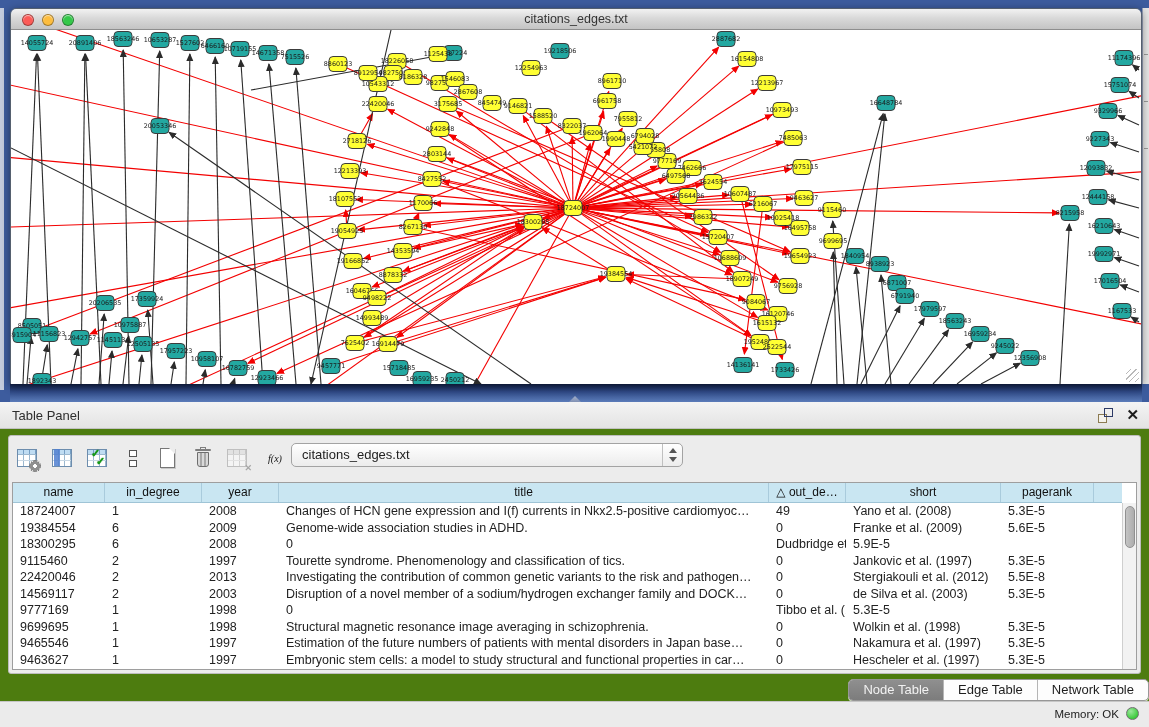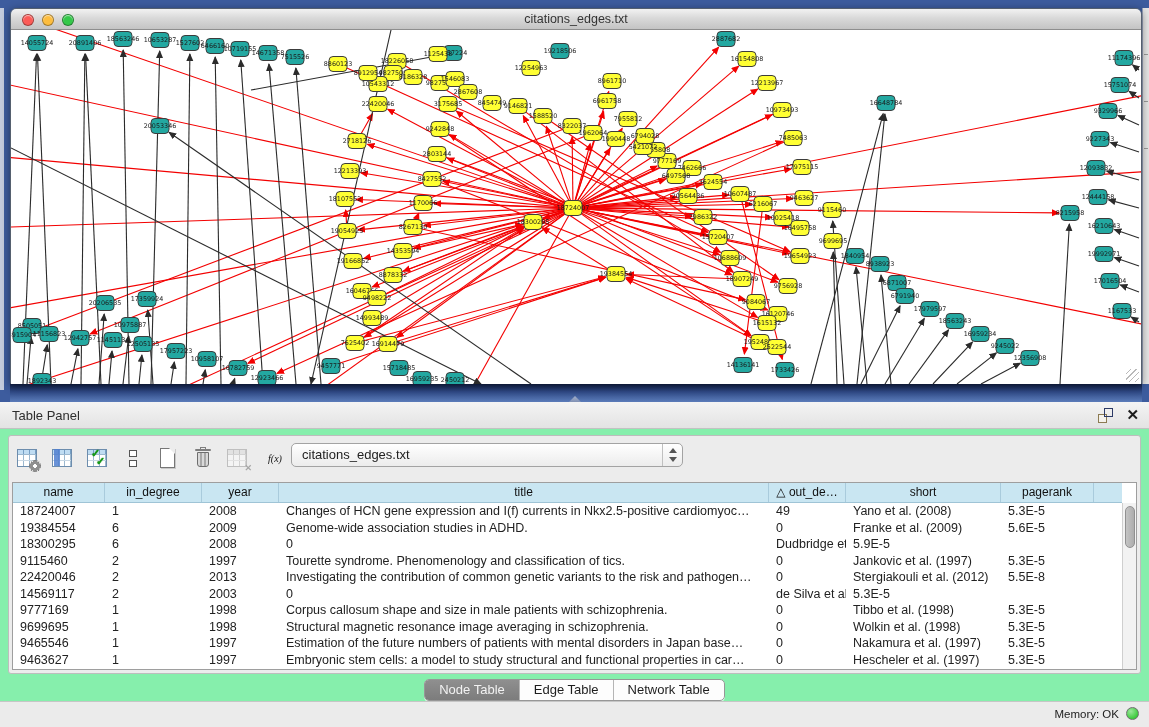--- a/index.html
+++ b/index.html
@@ -17,21 +17,21 @@
   .titlebar { position:relative; height:21px; background:linear-gradient(#f2f2f2, #d9d9d9 45%, #c4c4c4); border-bottom:1px solid #8e8e8e; border-radius:5px 5px 0 0; }
   .titlebar .title { position:absolute; left:0; right:0; top:3px; text-align:center; font-size:12.5px; color:#333; }
   .lights { position:absolute; left:11px; top:5px; display:flex; gap:8px; }
   .light { width:12px; height:12px; border-radius:50%; border:1px solid rgba(0,0,0,.35); box-shadow:inset 0 1px 1px rgba(255,255,255,.6); }
   .graph-canvas { position:relative; width:1130px; height:354px; background:#ffffff; overflow:hidden; }
   .graph-canvas svg { display:block; }
   .resize-grip { position:absolute; right:2px; bottom:2px; width:13px; height:13px;
     background:repeating-linear-gradient(135deg, transparent 0 3px, #b9b9b9 3px 4px); }
 
   
-  .table-panel { position:absolute; left:0; top:402px; width:1149px; height:325px; background:#86efac; }
+  .table-panel { position:absolute; left:0; top:402px; width:1149px; height:325px; background:#4d7c0f; }
   .panel-header { position:relative; height:27px; background:linear-gradient(#f4f4f4,#e3e3e3); border-bottom:1px solid #c2c2c2; }
   .panel-title { position:absolute; left:12px; top:6px; font-size:13px; color:#2e2e2e; }
   .panel-float { position:absolute; right:36px; top:6px; width:15px; height:15px; cursor:pointer; }
   .panel-float .sq1 { position:absolute; left:0; bottom:0; width:9px; height:9px; border:1px solid #8c7b52; background:#f4f2ec; }
   .panel-float .sq2 { position:absolute; right:0; top:0; width:9px; height:9px; border:1px solid #2c3a66; background:transparent; }
   .panel-close { position:absolute; right:10px; top:4px; font-size:15px; font-weight:bold; color:#1c1c1c; cursor:pointer; line-height:18px; }
 
   .content-frame { position:absolute; left:8px; top:33px; width:1133px; height:239px; background:#ececec; border:1px solid #bdbdbd; border-radius:3px; }
   .toolbar { position:absolute; left:6px; top:5px; height:36px; display:flex; align-items:center; }
   .ic { position:relative; width:26px; height:26px; margin-right:9px; cursor:pointer; }
@@ -67,21 +67,21 @@
   .table-box { position:absolute; left:3px; top:46px; width:1125px; height:188px; background:#ffffff; border:1px solid #9e9e9e; }
   .tgrid { position:absolute; left:0; top:0; right:14px; bottom:0; overflow:hidden; }
   .trow { display:grid; height:16.5px; align-items:center; }
   .trow.thead { height:20px; background:#c9e6f2; border-bottom:1px solid #9fc4d6; }
   .th { font-size:12px; color:#111; text-align:center; border-right:1px solid #a9cbdc; height:100%; line-height:19px;
        overflow:hidden; white-space:nowrap; }
   .td { font-size:12.5px; color:#222; padding-left:7px; white-space:nowrap; overflow:hidden; text-overflow:clip; }
   .vscroll { position:absolute; right:0; top:20px; bottom:0; width:14px; background:#f2f2f2; border-left:1px solid #cfcfcf; }
   .vthumb { position:absolute; left:1.5px; top:3px; width:10px; height:42px; background:linear-gradient(90deg,#c4c4c4,#adadad); border:1px solid #909090; border-radius:6px; }
 
-  .tabs { position:absolute; left:0; right:0; top:277px; display:flex; justify-content:center; }
+  .tabs { position:absolute; left:0; right:0; top:277px; display:flex; justify-content:flex-end; }
   .seg { display:flex; border:1px solid #979797; border-radius:5px; overflow:hidden; background:#fdfdfd; box-shadow:0 1px 0 rgba(255,255,255,.7); }
   .seg .tab { font-size:13px; padding:2px 14px 3px 14px; color:#1d1d1d; border-right:1px solid #b5b5b5; cursor:pointer; }
   .seg .tab:last-child { border-right:none; }
   .seg .tab.sel { background:linear-gradient(#8f8f8f,#7c7c7c); color:#f2f2f2; }
 
   .status-bar { position:absolute; left:0; bottom:0; width:100%; height:26px; background:#ebebeb; border-top:1px solid #c6c6c6; }
   .mem { position:absolute; right:30px; top:6px; font-size:11.5px; color:#222; }
   .memdot { position:absolute; right:10px; top:5px; width:13px; height:13px; border-radius:50%;
       background:radial-gradient(circle at 35% 30%, #8ce08c, #2fae2f 70%); border:1px solid #6f6f6f; }
   .panel-resize-handle { position:absolute; left:569px; top:-6px; width:12px; height:6px;
@@ -886,30 +886,30 @@
               <div class="td">Investigating the contribution of common genetic variants to the risk and pathogen…</div>
               <div class="td">0</div>
               <div class="td">Stergiakouli et al. (2012)</div>
               <div class="td">5.5E-8</div>
               <div></div>
             </div>
             <div class="trow" style="grid-template-columns: 92px 97px 77px 490px 77px 155px 93px 1fr;">
               <div class="td">14569117</div>
               <div class="td">2</div>
               <div class="td">2003</div>
+              <div class="td">Disruption of a novel member of a sodium/hydrogen exchanger family and DOCK…</div>
               <div class="td">0</div>
               <div class="td">de Silva et al. (2003)</div>
               <div class="td">5.3E-5</div>
               <div></div>
             </div>
             <div class="trow" style="grid-template-columns: 92px 97px 77px 490px 77px 155px 93px 1fr;">
               <div class="td">9777169</div>
               <div class="td">1</div>
               <div class="td">1998</div>
-              <div class="td">Corpus callosum shape and size in male patients with schizophrenia.</div>
               <div class="td">0</div>
               <div class="td">Tibbo et al. (1998)</div>
               <div class="td">5.3E-5</div>
               <div></div>
             </div>
             <div class="trow" style="grid-template-columns: 92px 97px 77px 490px 77px 155px 93px 1fr;">
               <div class="td">9699695</div>
               <div class="td">1</div>
               <div class="td">1998</div>
               <div class="td">Structural magnetic resonance image averaging in schizophrenia.</div>

